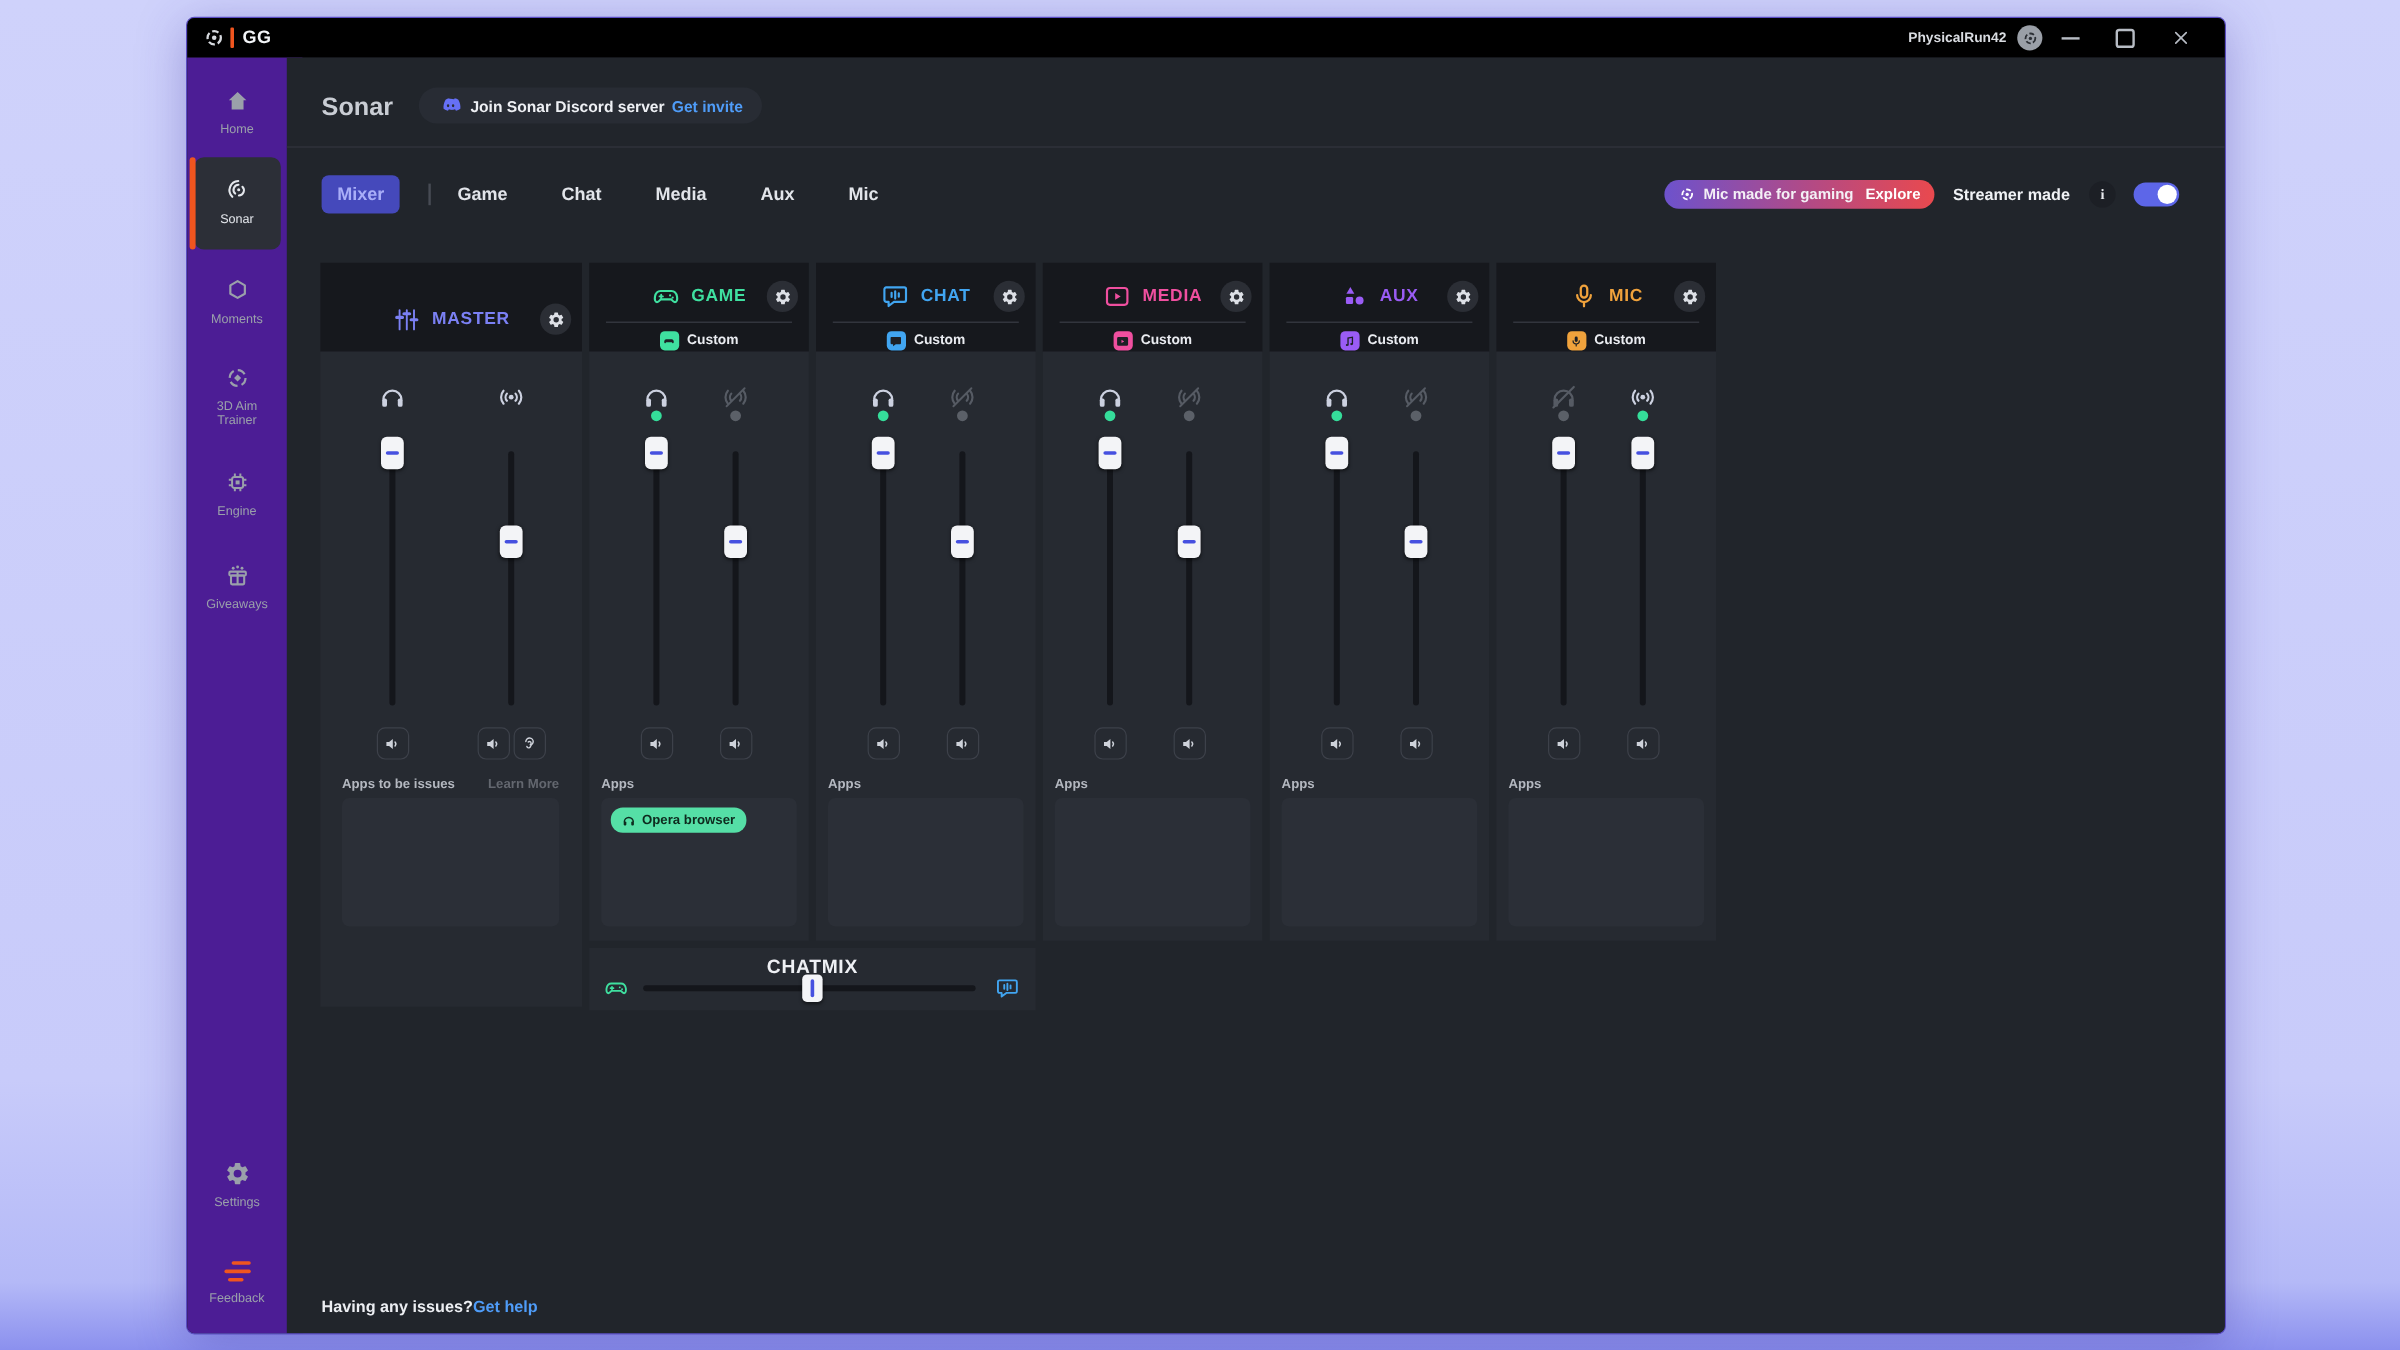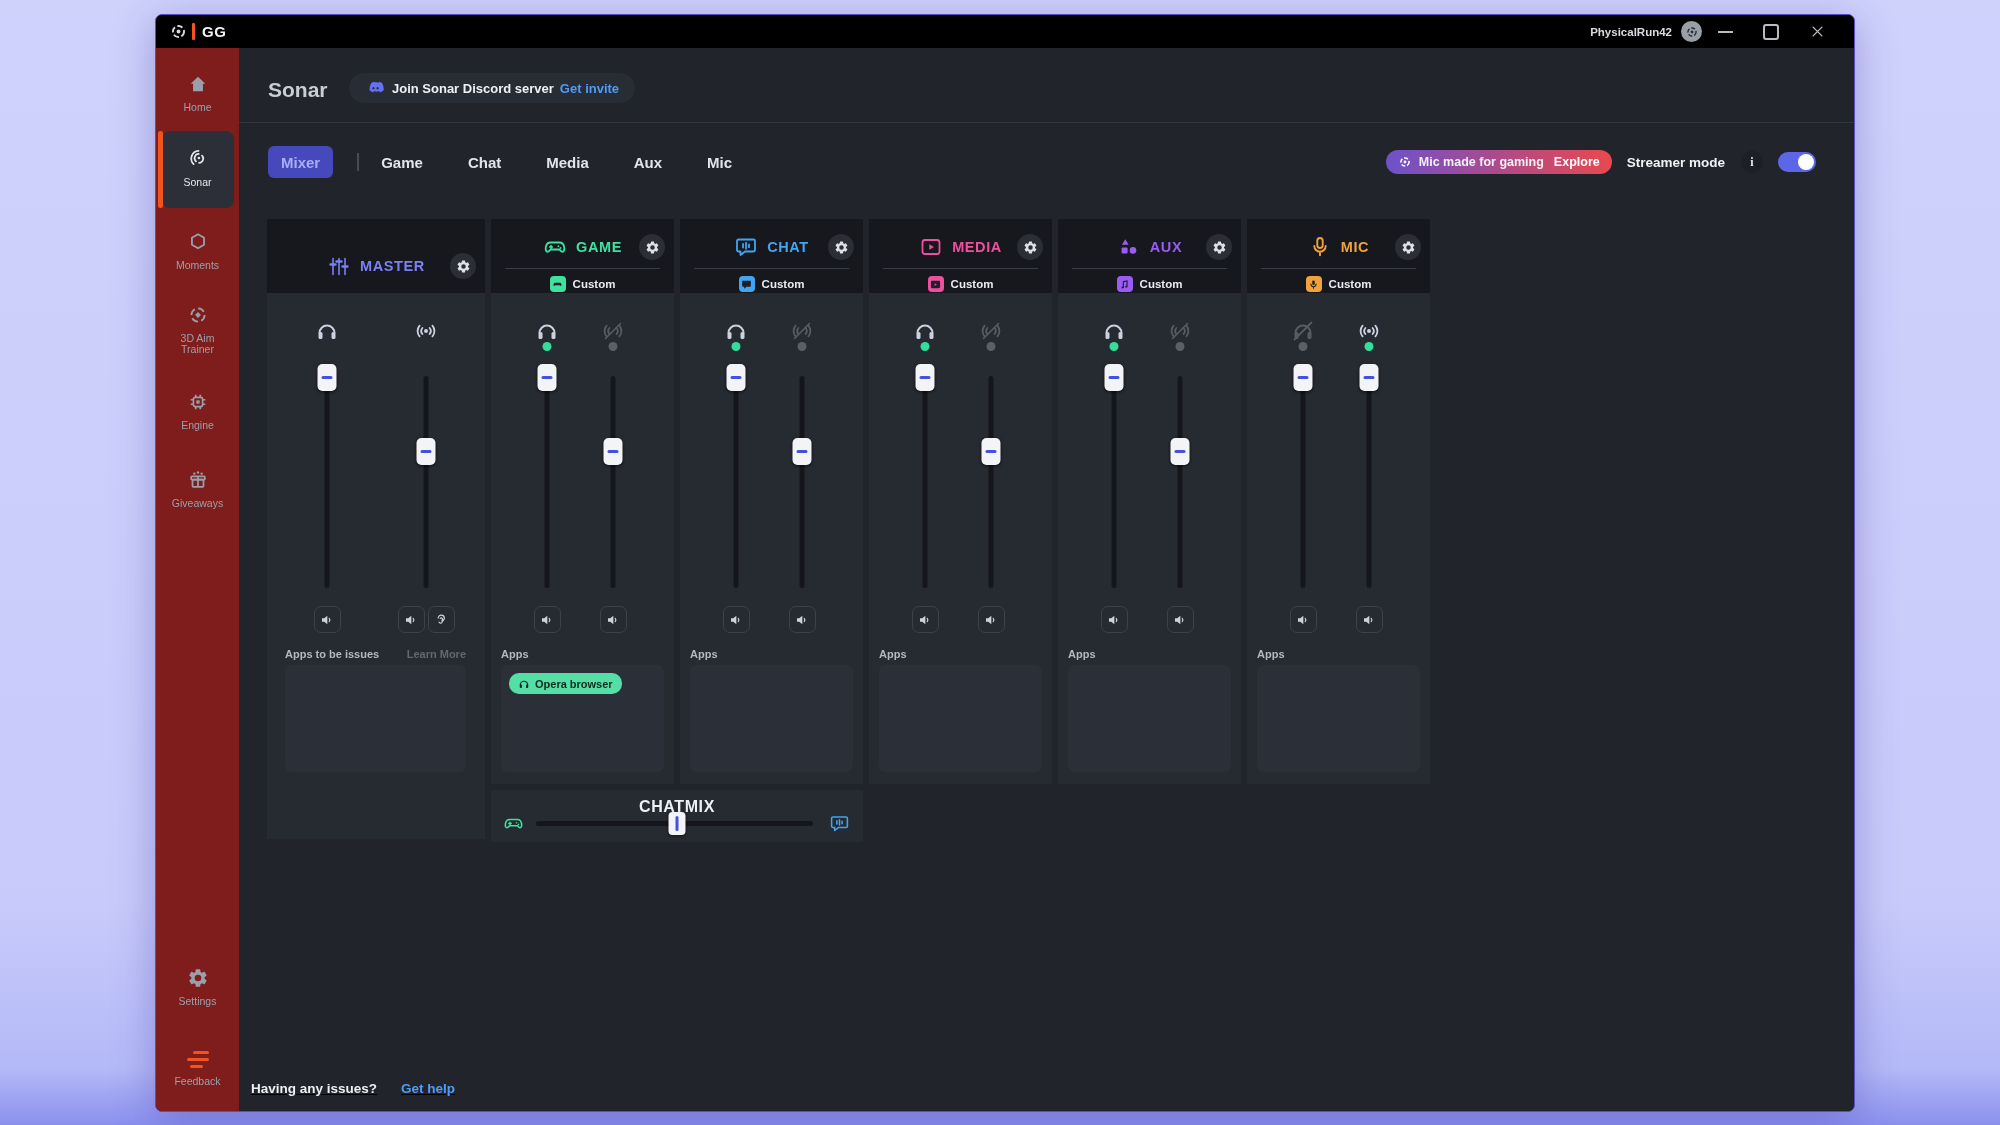--- a/index.html
+++ b/index.html
@@ -13,21 +13,21 @@
   .tb-logo{position:absolute;left:13px;top:7px;width:19px;height:19px;color:#d6d9de;}
   .tb-div{position:absolute;left:36px;top:8px;width:3px;height:17px;background:#f0551f;border-radius:1px;}
   .tb-title{position:absolute;left:46px;top:0;line-height:33px;font-size:15px;font-weight:800;color:#f2f4f7;letter-spacing:.5px;}
   .tb-right{position:absolute;right:14px;top:0;height:33px;display:flex;align-items:center;gap:0;}
   .tb-user{font-size:11.5px;font-weight:700;color:#d9dce1;margin-right:9px;}
   .tb-avatar{width:21px;height:21px;border-radius:50%;background:#9a9fa7;color:#2c2f35;display:flex;align-items:center;justify-content:center;}
   .tb-btn{width:46px;height:33px;display:flex;align-items:center;justify-content:center;background:none;border:none;color:#b7bcc4;cursor:pointer;}
   .tb-min{width:15px;height:2px;background:#b7bcc4;}
   .tb-max{width:12px;height:12px;border:2px solid #b7bcc4;border-radius:3px;}
   
-  .sidebar{position:absolute;left:0;top:33px;width:96px;bottom:0;background:#7f1d1d;}
+  .sidebar{position:absolute;left:0;top:33px;width:96px;bottom:0;background:#4c1d95;}
   .side-item{position:absolute;left:0;width:83px;text-align:center;color:#959ba5;cursor:pointer;}
   .side-item .s-icon{display:inline-block;width:22px;height:22px;color:#9aa0aa;}
   .side-item .s-label{display:block;font-size:10.5px;color:#9aa0aa;margin-top:3px;line-height:11px;}
   .side-item.wrap .s-label{padding:0 12px;}
   .active-tile{position:absolute;left:6px;top:83px;width:72px;height:77px;background:#2c2f37;border-radius:8px;}
   .active-bar{position:absolute;left:2px;top:83px;width:5px;height:77px;background:#f0551f;border-radius:3px;}
   .side-item.active .s-icon,.side-item.active .s-label{color:#e4e7ec;}
   .fb-icon{display:inline-block;width:22px;height:18px;position:relative;}
   .fb-icon i{position:absolute;height:3px;border-radius:2px;background:#f0551f;display:block;}
   
@@ -94,21 +94,21 @@
     display:flex;align-items:center;gap:5px;padding:0 9px;font-size:11px;font-weight:700;cursor:grab;}
   
   .chatmix{position:absolute;left:252px;top:742px;width:372px;height:52px;background:#262a31;}
   .cm-label{position:absolute;top:8px;left:0;right:0;text-align:center;font-size:16px;font-weight:800;color:#eef0f4;letter-spacing:.6px;}
   .cm-track{position:absolute;left:45px;width:277px;top:31px;height:5px;background:#14161b;border-radius:3px;cursor:pointer;}
   .cm-handle{position:absolute;left:50%;transform:translateX(-50%);top:22px;width:17px;height:23px;background:#f3f4f7;border-radius:4px;
     box-shadow:0 1px 3px rgba(0,0,0,.5);cursor:grab;}
   .cm-handle::after{content:"";position:absolute;top:4px;bottom:4px;left:7px;width:3px;background:#4650e0;border-radius:2px;}
   .cm-icon{position:absolute;top:23px;width:21px;height:21px;}
   
-  .footer{position:absolute;left:12px;top:1033px;display:flex;gap:24px;align-items:center;text-decoration:underline;}
+  .footer{position:absolute;left:29px;top:1033px;display:flex;gap:0;align-items:center;}
   .footer .fq{font-size:13.5px;font-weight:800;color:#eceef2;}
   .footer .fl{font-size:13.5px;font-weight:800;color:#4f9cf8;cursor:pointer;}
   
   .ac-master{color:#7b80f4;} .ac-game{color:#3fe0a0;} .ac-chat{color:#41a5f1;}
   .ac-media{color:#ef4f9f;} .ac-aux{color:#9a5cf5;} .ac-mic{color:#f0a23c;}
   .bg-game{background:#3fe0a0;} .bg-chat{background:#41a5f1;} .bg-media{background:#ef4f9f;}
   .bg-aux{background:#9a5cf5;} .bg-mic{background:#f0a23c;}
   svg{display:block;}
 </style>
 </head>
@@ -266,21 +266,21 @@
       <div class="promo-pill">
         <span style="color:#fff;">
           <svg viewBox="0 0 24 24" width="14" height="14">
                 <circle cx="12" cy="12" r="7" fill="none" stroke="currentColor" stroke-width="2.6" stroke-dasharray="7 3.2"></circle>
                 <circle cx="12" cy="12" r="2.4" fill="currentColor"></circle>
               </svg>
         </span>
         <span class="ptext">Mic made for gaming</span>
         <span class="pcta">Explore</span>
       </div>
-      <span class="streamer-label">Streamer mode</span>
+      <span class="streamer-label">Streamer made</span>
       <button class="info-btn">i</button>
       <div class="toggle">
             <div class="knob"></div>
           </div>
     </div>
 
     <div class="channel master" style="left:28px;width:218px;">
       <div class="ch-head master">
         <div class="ch-title-row">
           <span class="ch-icon ac-master">

